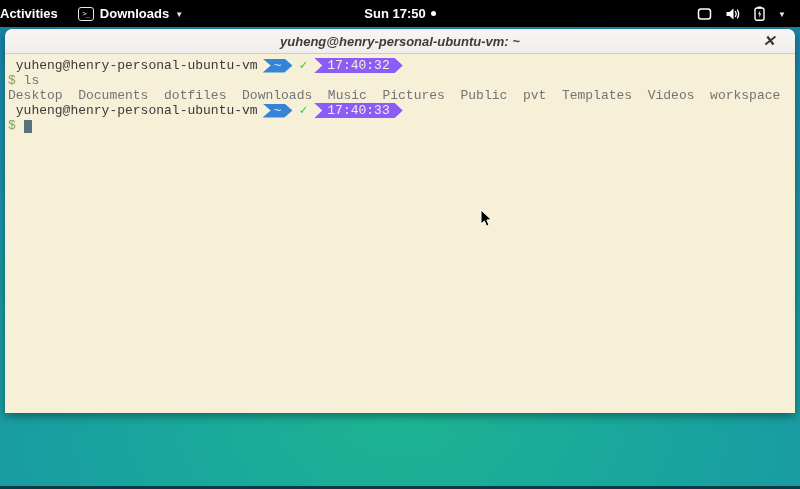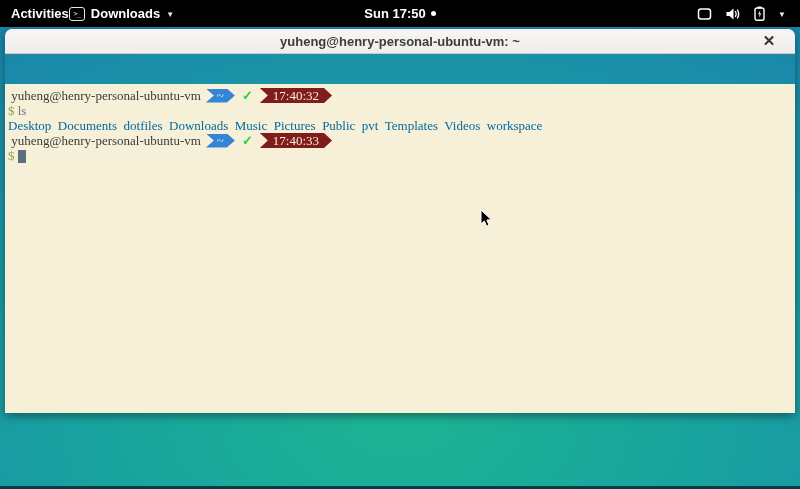--- a/index.html
+++ b/index.html
@@ -5,21 +5,21 @@
   * { margin:0; padding:0; box-sizing:border-box; }
   html,body { width:800px; height:489px; overflow:hidden; }
   body { position:relative; font-family:"Liberation Sans", sans-serif; background:#000; }
 
   
   .topbar {
     position:absolute; top:0; left:0; width:800px; height:27px;
     background:#000; color:#fff; display:flex; align-items:center;
     font-size:13px; z-index:30;
   }
-  .topbar-left { display:flex; align-items:center; padding-left:11px; }
+  .topbar-left { display:flex; align-items:center; gap:20px; padding-left:0; }
   .activities { font-weight:600; cursor:default; }
   .appmenu { display:flex; align-items:center; gap:6px; }
   .term-glyph {
     width:16px; height:14px; border:1px solid #e8e8e8; border-radius:3px;
     font-size:7px; line-height:12px; text-align:center; color:#e8e8e8;
     font-family:"DejaVu Sans Mono", monospace; letter-spacing:-1px;
   }
   .appmenu-label { font-weight:600; }
   .caret { font-size:8px; color:#e8e8e8; padding-top:1px; }
   .topbar-center {
@@ -46,49 +46,48 @@
   
   .window {
     position:absolute; left:5px; top:29px; width:790px; height:384px;
     border-radius:7px 7px 0 0; overflow:hidden; z-index:10;
     box-shadow:0 3px 10px rgba(0,0,0,0.4);
   }
   .titlebar {
     height:25px; background:linear-gradient(#f8f6f4,#f0eeec);
     border-bottom:1px solid #cfccc7;
     display:flex; align-items:center; justify-content:center; position:relative;
-    font-size:13px; font-weight:700; color:#3d3c3a;
+    font-size:13px; font-weight:700; color:#3d3c3a;font-style:italic;
   }
   .close-btn {
     position:absolute; right:16px; top:2px; width:20px; height:20px;
     display:flex; align-items:center; justify-content:center;
     color:#35342f; font-size:15px; font-weight:700; cursor:default;
   }
   .term-body {
     height:366px; background:#f6f0d8; padding:4px 3px;
-    font-family:Liberation Serif, serif; font-size:13px; line-height:15px;
+    font-family:Liberation Mono, monospace; font-size:13px; line-height:15px;
     color:#3a3a3a;
-    margin-top:30px;
   }
   .tline { white-space:pre; height:15px; display:flex; align-items:center; }
   .ptext { white-space:pre; color:#3a3a3a; }
   .seg-path {
     display:inline-block; margin-left:5px; padding:0 11px 1px 11px; height:14px;
     background:#3585d6; color:#d8eafb; line-height:14px;
     clip-path:polygon(0 0, calc(100% - 8px) 0, 100% 50%, calc(100% - 8px) 100%, 0 100%, 8px 50%);
   }
   .check { color:#2fcf3f; margin-left:7px; font-weight:700; }
   .seg-time {
     display:inline-block; margin-left:7px; padding:0 13px 13px 13px; height:15px;
-    background:#7f1d1d; color:#f4eed9; line-height:15px;
+    background:#8b5cf6; color:#f4eed9; line-height:15px;
     clip-path:polygon(0 0, calc(100% - 8px) 0, 100% 50%, calc(100% - 8px) 100%, 0 100%, 8px 50%);
   }
   .dollar { color:#84a45c; white-space:pre; }
   .cmd { color:#737373; white-space:pre; }
-  .listing { color:#0369a1; white-space:pre; }
+  .listing { color:#737373; white-space:pre; }
   .cursor-block {
     display:inline-block; width:8px; height:13px; background:#5a717d; margin-top:1px;
   }
 
   
   .mouse { position:absolute; left:480px; top:209px; z-index:50; pointer-events:none; }
 </style>
 </head>
 <body>
 

